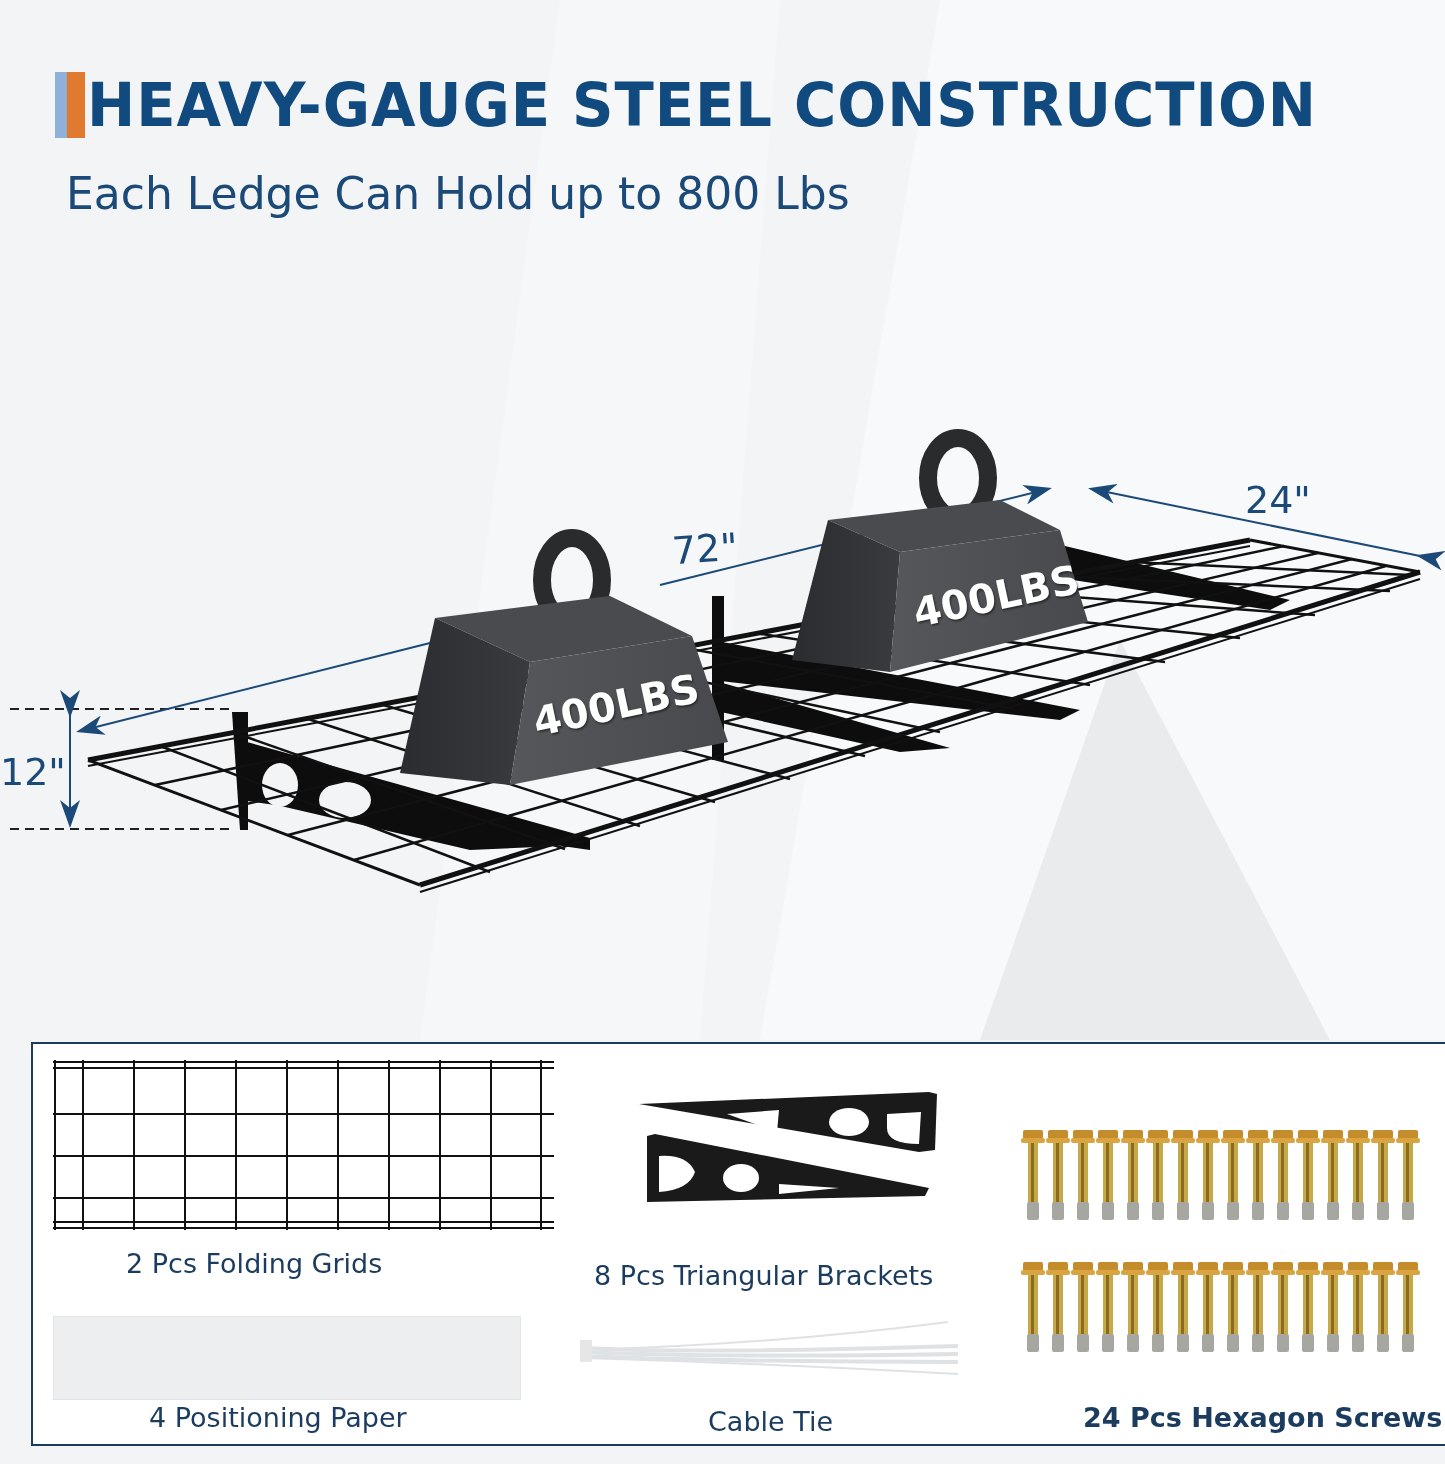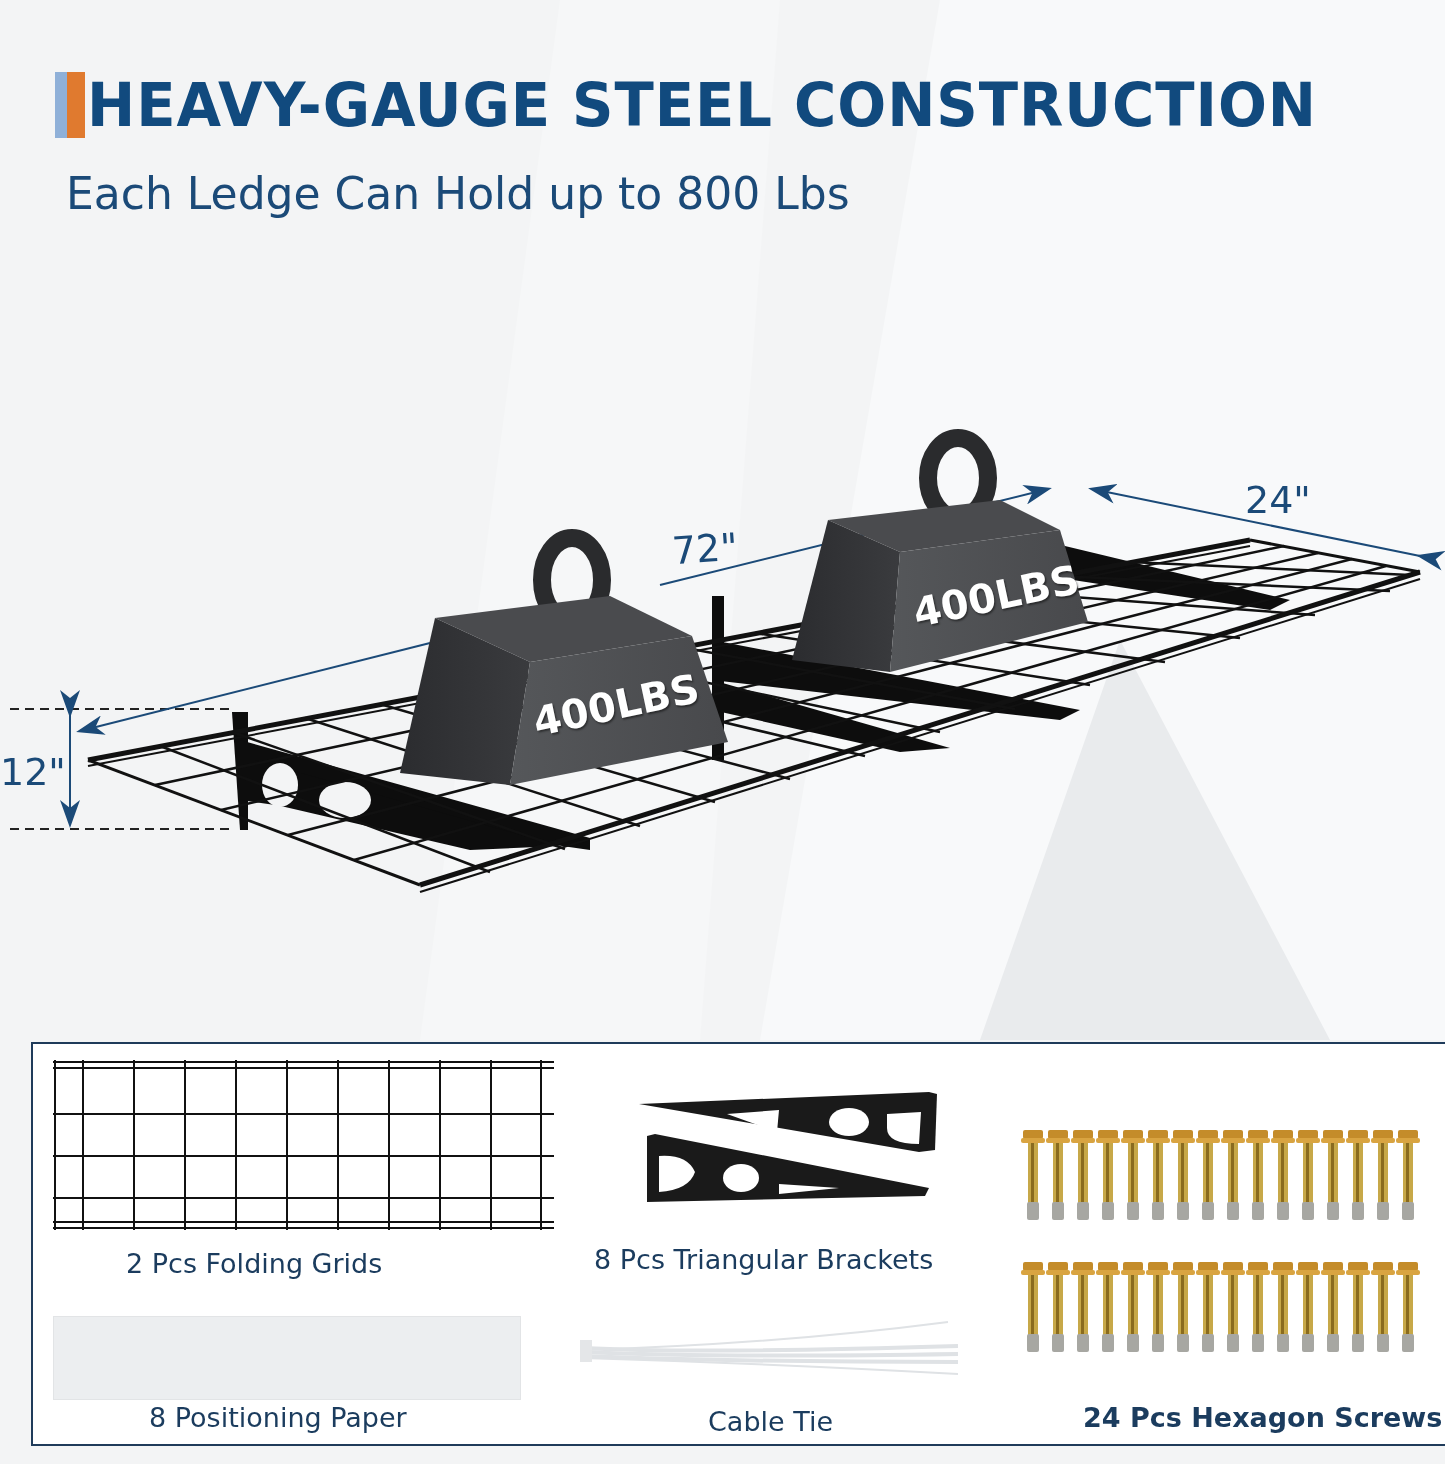--- a/index.html
+++ b/index.html
@@ -181,21 +181,21 @@
   <svg class="part" style="left:596px; top:48px;" width="320" height="112">
     <polygon points="10,12 300,0 308,2 306,58 290,60" fill="#1a1a1a"></polygon>
     <polygon points="98,22 150,18 148,40" fill="#fff"></polygon>
     <ellipse cx="220" cy="30" rx="20" ry="14" fill="#fff"></ellipse>
     <path d="M258,22 L292,20 L290,52 Q258,52 258,36 Z" fill="#fff"></path>
     <polygon points="18,44 26,42 300,96 296,104 18,110" fill="#1a1a1a"></polygon>
     <path d="M30,64 Q58,62 66,80 Q60,98 30,100 Z" fill="#fff"></path>
     <ellipse cx="112" cy="86" rx="18" ry="14" fill="#fff"></ellipse>
     <polygon points="150,92 210,96 150,102" fill="#fff"></polygon>
   </svg>
-  <div class="part-label" style="left:561px; top:200px;">8 Pcs Triangular Brackets</div>
+  <div class="part-label" style="left:561px; top:216px;">8 Pcs Triangular Brackets</div>
 
   <svg class="part" style="left:988px; top:80px;" width="420" height="230">
     <defs>
       <g id="screw">
         <rect x="-10" y="0" width="20" height="9" rx="2" fill="#c48c2a"></rect>
         <rect x="-12" y="8" width="24" height="5" rx="2" fill="#d9a441"></rect>
         <rect x="-5" y="13" width="10" height="60" fill="#c7a848"></rect>
         <rect x="-2" y="13" width="3" height="60" fill="#8a6b1f"></rect>
         <rect x="-6" y="72" width="12" height="18" rx="2" fill="#a7a7a2"></rect>
       </g>
@@ -232,21 +232,21 @@
         <use href="#screw" x="262" y="138"></use>
         <use href="#screw" x="287" y="138"></use>
       <use href="#screw" x="312" y="138"></use>
         <use href="#screw" x="337" y="138"></use>
         <use href="#screw" x="362" y="138"></use>
         <use href="#screw" x="387" y="138"></use>
     </g>
   </svg>
 
   <div class="part" style="left:20px; top:272px; width:466px; height:82px; background:#eceef0; border:1px solid #e2e4e6;"></div>
-  <div class="part-label" style="left:116px; top:358px;">8 Positioning Paper</div>
+  <div class="part-label" style="left:116px; top:358px;">4 Positioning Paper</div>
 
   <svg class="part" style="left:545px; top:274px;" width="390" height="70">
     <g stroke="#dfe2e5" fill="none" stroke-width="4">
       <path d="M5,30 Q120,36 380,28"></path>
       <path d="M5,34 Q140,40 380,36"></path>
       <path d="M5,38 Q160,44 380,44"></path>
       <path d="M5,32 Q200,26 370,4" stroke-width="2"></path>
       <path d="M5,40 Q200,46 380,56" stroke-width="2"></path>
     </g>
     <rect x="2" y="22" width="12" height="22" fill="#e4e6e8"></rect>

